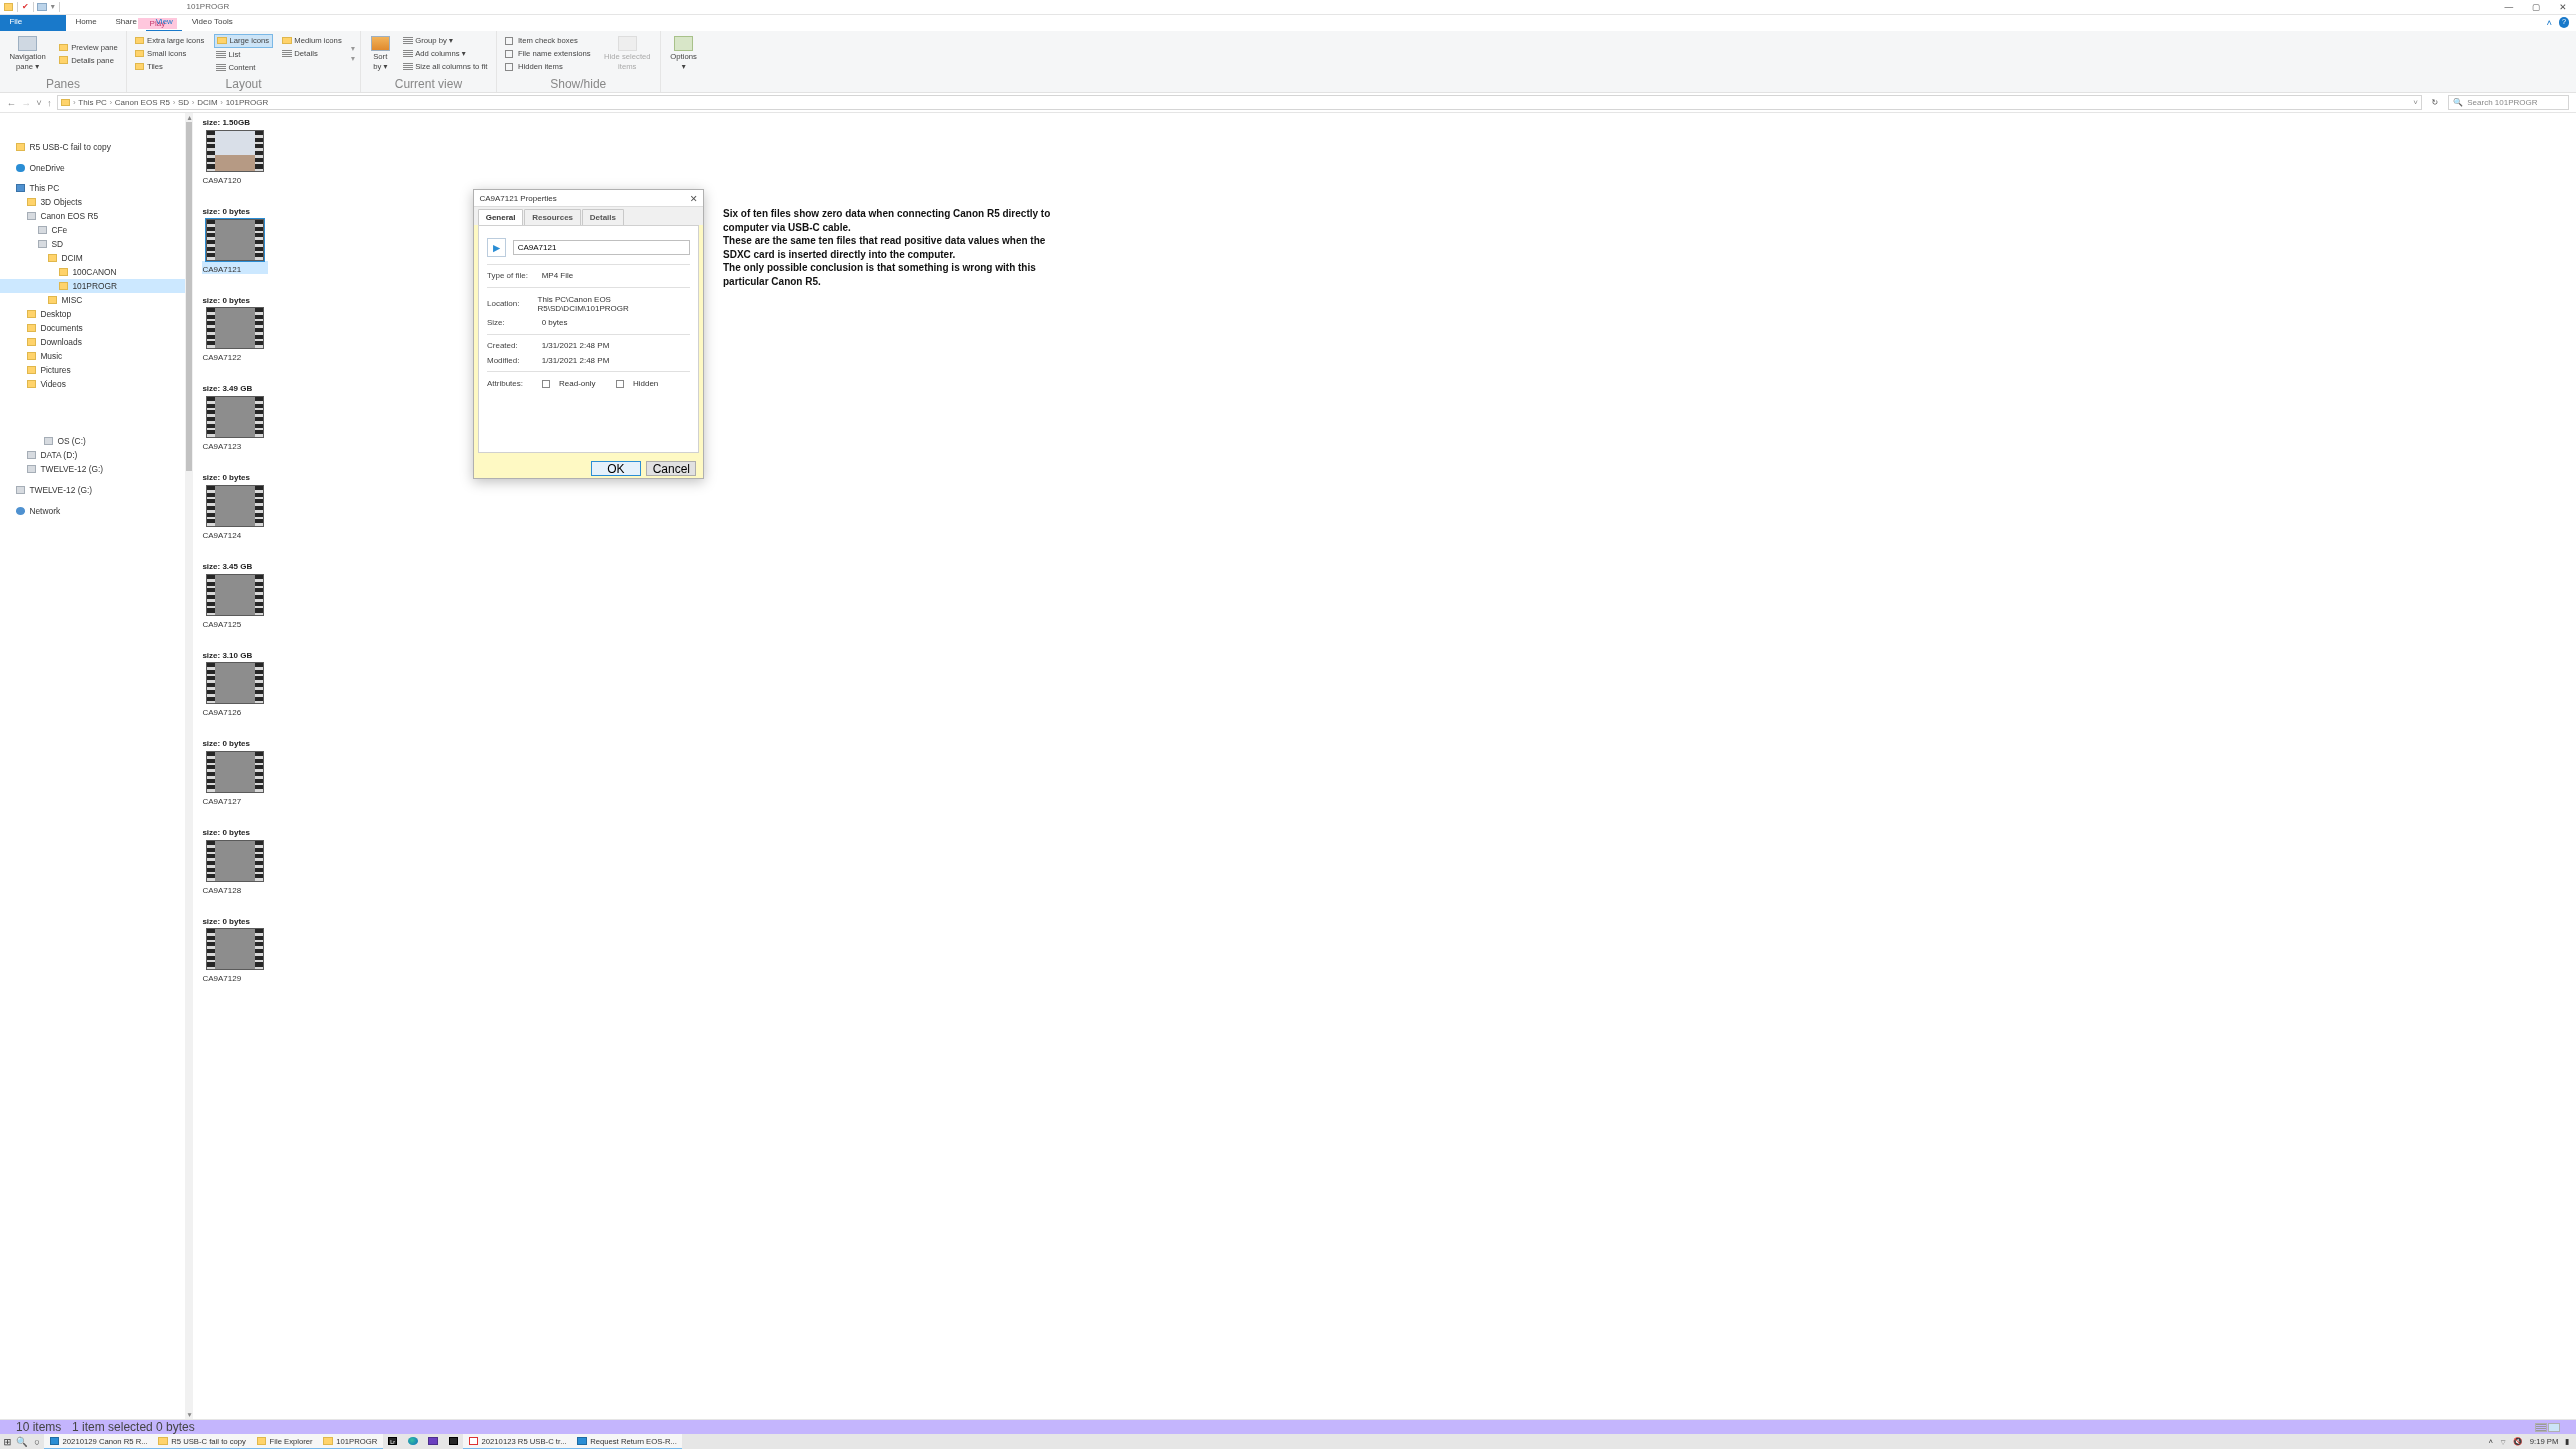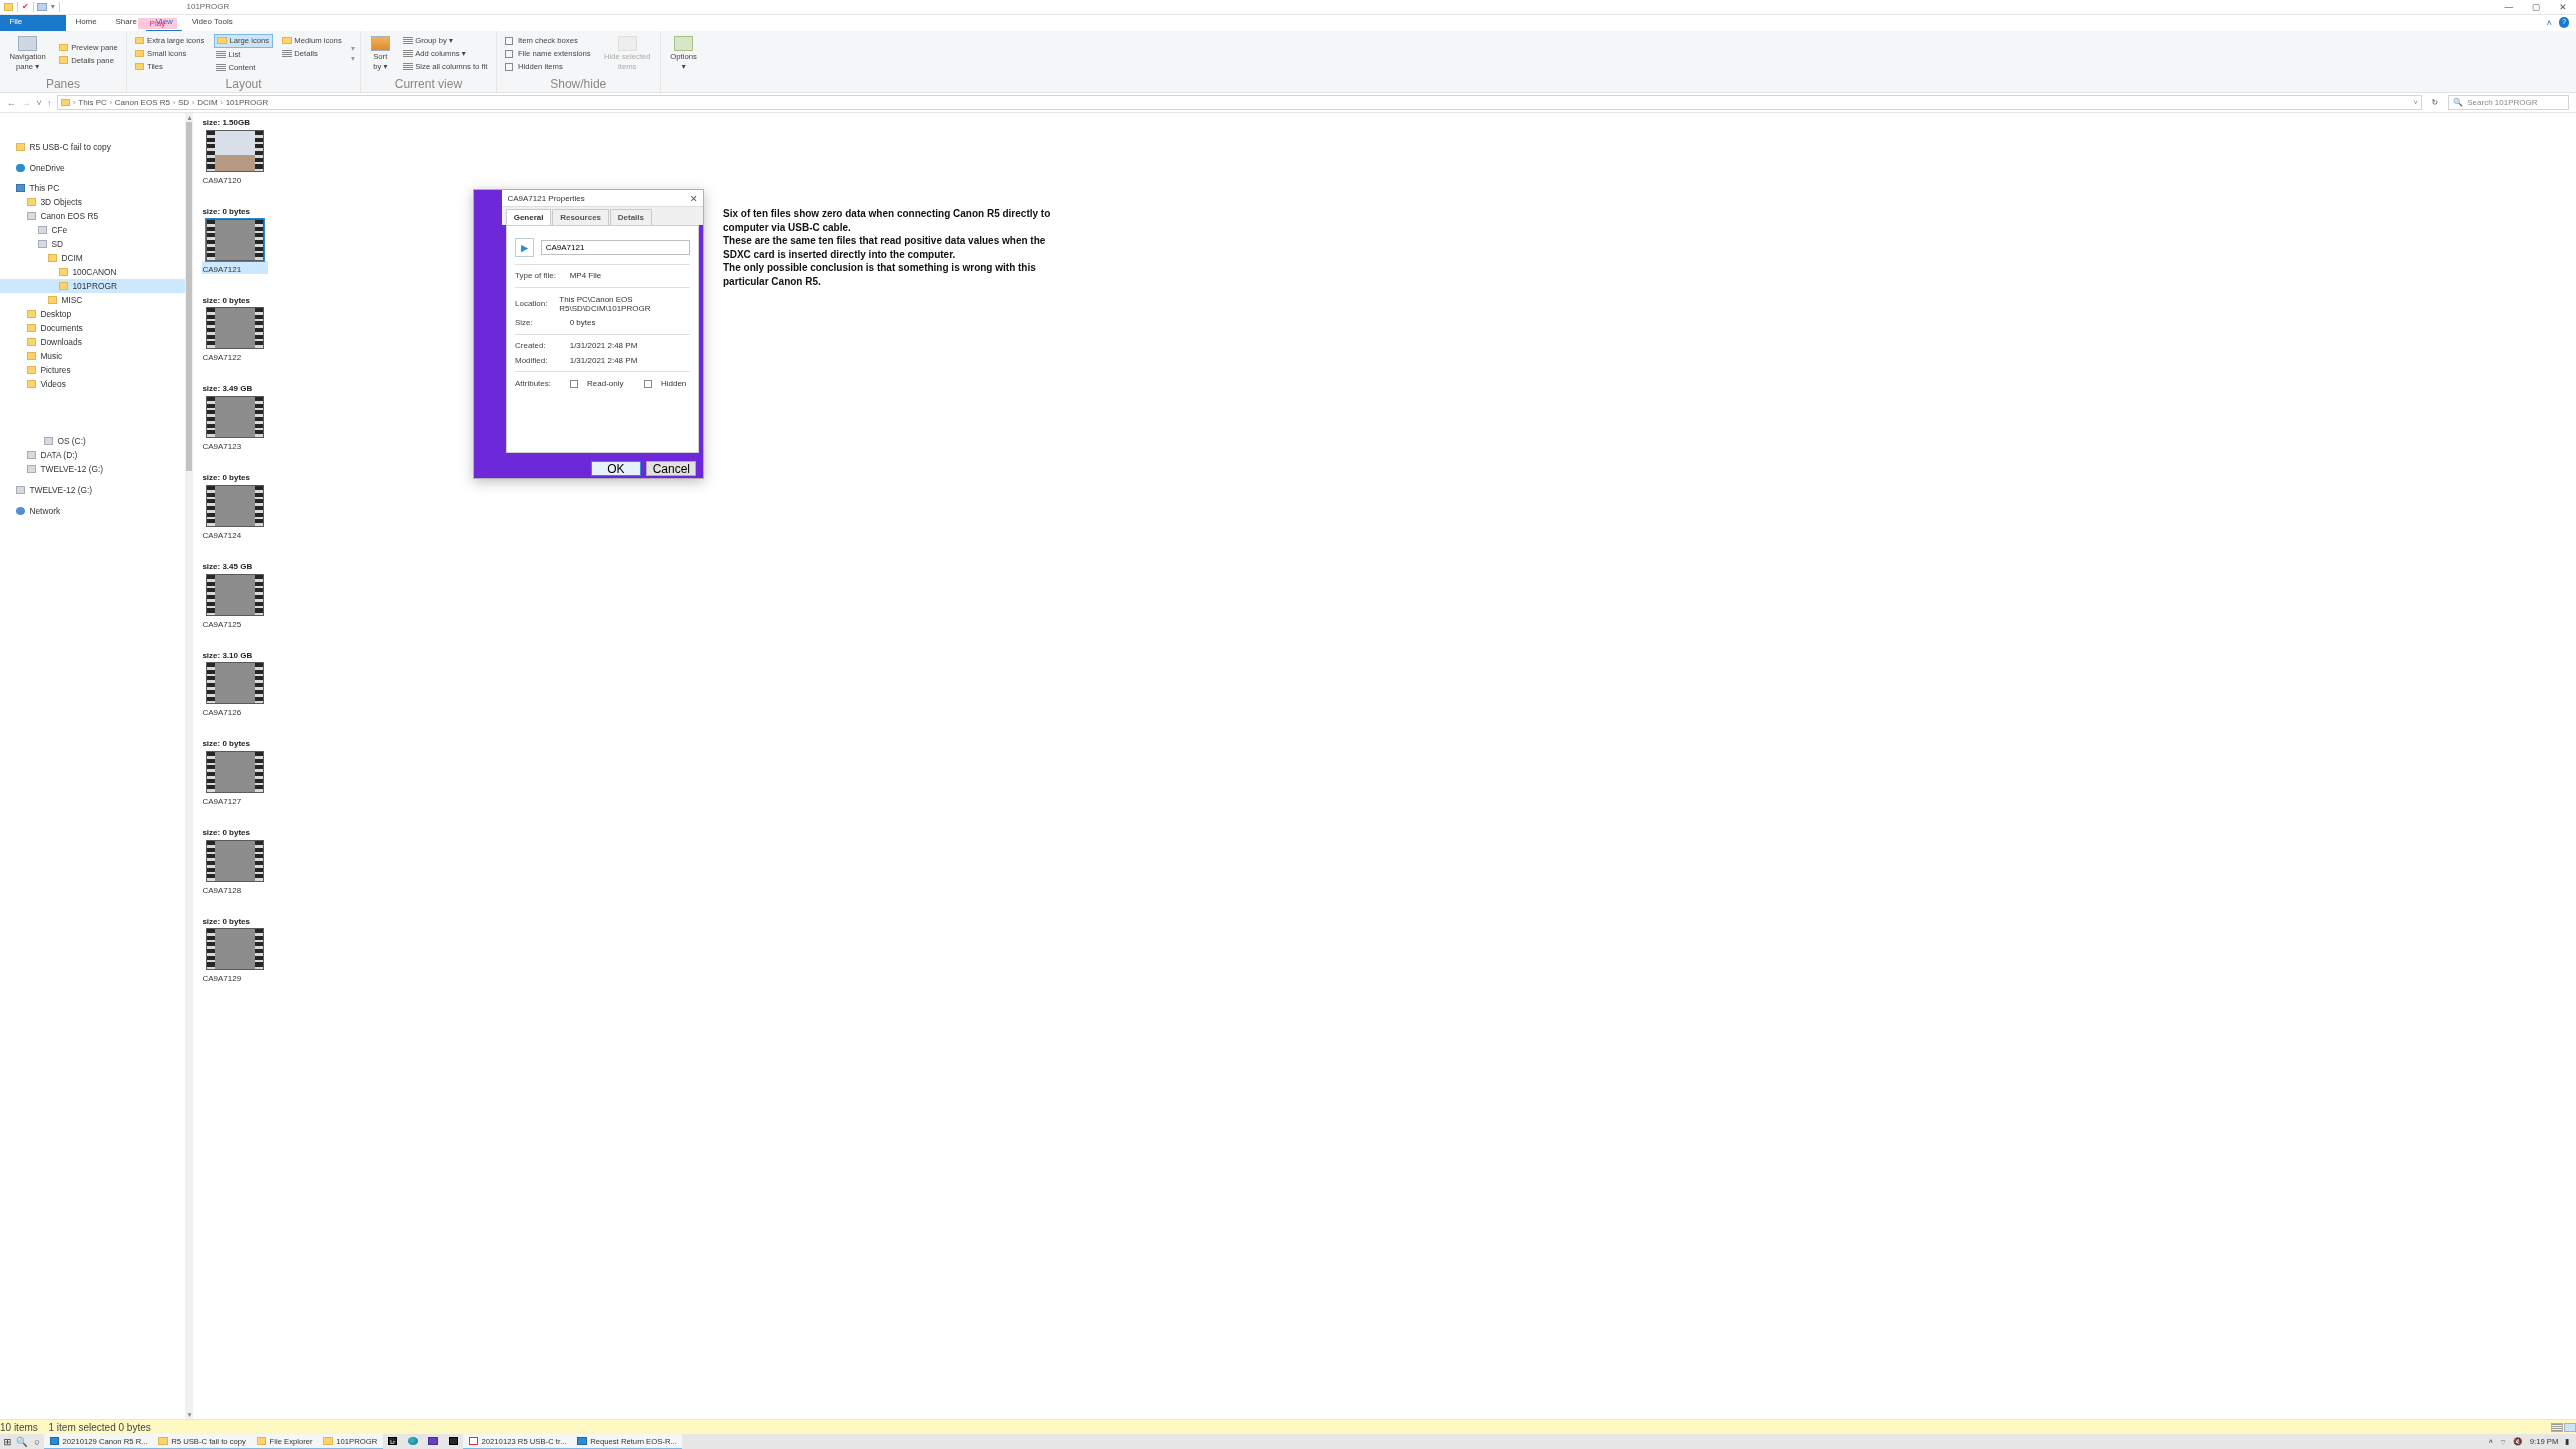--- a/index.html
+++ b/index.html
@@ -71,38 +71,38 @@
 .file .thumb::before { left: 0; } .file .thumb::after { right: 0; }
 .file .thumb.sky { background: linear-gradient(#d9dfe8 60%, #b69a84 60%); }
 .file .name { padding-top: 4px; color: #333; }
 .file.selected .thumb { outline: 1.3px solid #2a8dd4; }
 .file.selected .name { background: #cce8ff; }
 
 
 .annot { position: absolute; left: 530px; top: 94px; width: 349px; font-size: 10px; font-weight: 600; line-height: 1.35; color: #111; font-family: Verdana, Geneva, sans-serif; }
 
 
-.dialog { position: absolute; left: 280px; top: 76px; width: 231px; height: 290px; background: #6d28d9; border: 0.7px solid #b0b0b0; box-shadow: 0 2.7px 12px rgba(0,0,0,0.25); font-size: 8px; color: #333; padding-left: 28px; }
+.dialog { position: absolute; left: 280px; top: 76px; width: 231px; height: 290px; background: #fef9c3; border: 0.7px solid #b0b0b0; box-shadow: 0 2.7px 12px rgba(0,0,0,0.25); font-size: 8px; color: #333; }
 .dialog .titlebar2 { height: 17.4px; background: #fff; display: flex; align-items: center; padding: 0 5.4px; border-bottom: 0.7px solid #ddd; }
 .dialog .titlebar2 .close { margin-left: auto; font-size: 9.4px; color: #555; }
 .dialog .tabs { height: 17.4px; background: #f0f0f0; display: flex; align-items: flex-end; padding: 0 4px; gap: 1.3px; font-weight: bold; }
 .dialog .tabs .dtab { padding: 2.7px 6.7px; border: 0.7px solid #c9c9c9; border-bottom: none; background: #fff; border-radius: 1.3px 1.3px 0 0; }
 .dialog .tabs .dtab.inactive { background: #f0f0f0; color: #555; }
 .dialog .panel { margin: 0 4px 4px; background: #fff; border: 0.7px solid #d0d0d0; height: 228px; padding: 9.4px 8px; }
 .dialog .row { display: flex; align-items: center; padding: 2.7px 0; gap: 6.7px; }
 .dialog .label { width: 48px; color: #444; }
 .dialog input.text { flex: 1; height: 14.8px; border: 0.7px solid #bfbfbf; padding: 0 4px; font-size: 8px; }
 .dialog hr { border: none; border-top: 0.7px solid #e0e0e0; margin: 4px 0; }
 .dialog .fileico { width: 19px; height: 19px; background: #fff; border: 0.7px solid #bcd; display: flex; align-items: center; justify-content: center; color: #2a8dd4; font-size: 9.4px; }
 .dialog .buttons { display: flex; justify-content: flex-end; gap: 5.4px; padding: 4px 6.7px; }
 .dialog .buttons button { width: 50px; height: 14.8px; background: #e1e1e1; border: 0.7px solid #adadad; font-size: 12px; }
 .dialog .buttons button.primary { background: #e5f1fb; border-color: #2a8dd4; }
 
 
-.statusbar { position: absolute; bottom: 14.8px; left: 0; right: 0; height: 14.8px; border-top: 0.7px solid #e5e5e5; background: #fef9c3; display: flex; align-items: center; gap: 10.7px; padding: 0 0; font-size: 10px; color: #444; }
+.statusbar { position: absolute; bottom: 14.8px; left: 0; right: 0; height: 14.8px; border-top: 0.7px solid #e5e5e5; background: #c4b5fd; display: flex; align-items: center; gap: 10.7px; padding: 0 16px; font-size: 12px; color: #444; }
 .statusbar .viewbtns { margin-left: auto; display: flex; gap: 1.3px; }
 .statusbar .viewbtns span { width: 12px; height: 9.4px; border: 0.7px solid #b0b0b0; }
 
 
 .taskbar { position: absolute; bottom: 0; left: 0; right: 0; height: 14.8px; background: #e6e6e6; display: flex; align-items: center; font-size: 7.7px; color: #333; }
 .taskbar .start { width: 14.8px; text-align: center; font-size: 9.4px; }
 .taskbar .task { display: flex; align-items: center; gap: 3.4px; padding: 0 5.4px; height: 100%; border-bottom: 1.3px solid transparent; }
 .taskbar .task.active { border-bottom-color: #76b9ed; background: #f6f6f6; }
 .taskbar .task .ico { width: 9.4px; height: 8px; background: #ffd36b; border: 0.7px solid #e0b74c; }
 .taskbar .task .ico.blue { background: #2a8dd4; border-color: #1f6aa1; }

